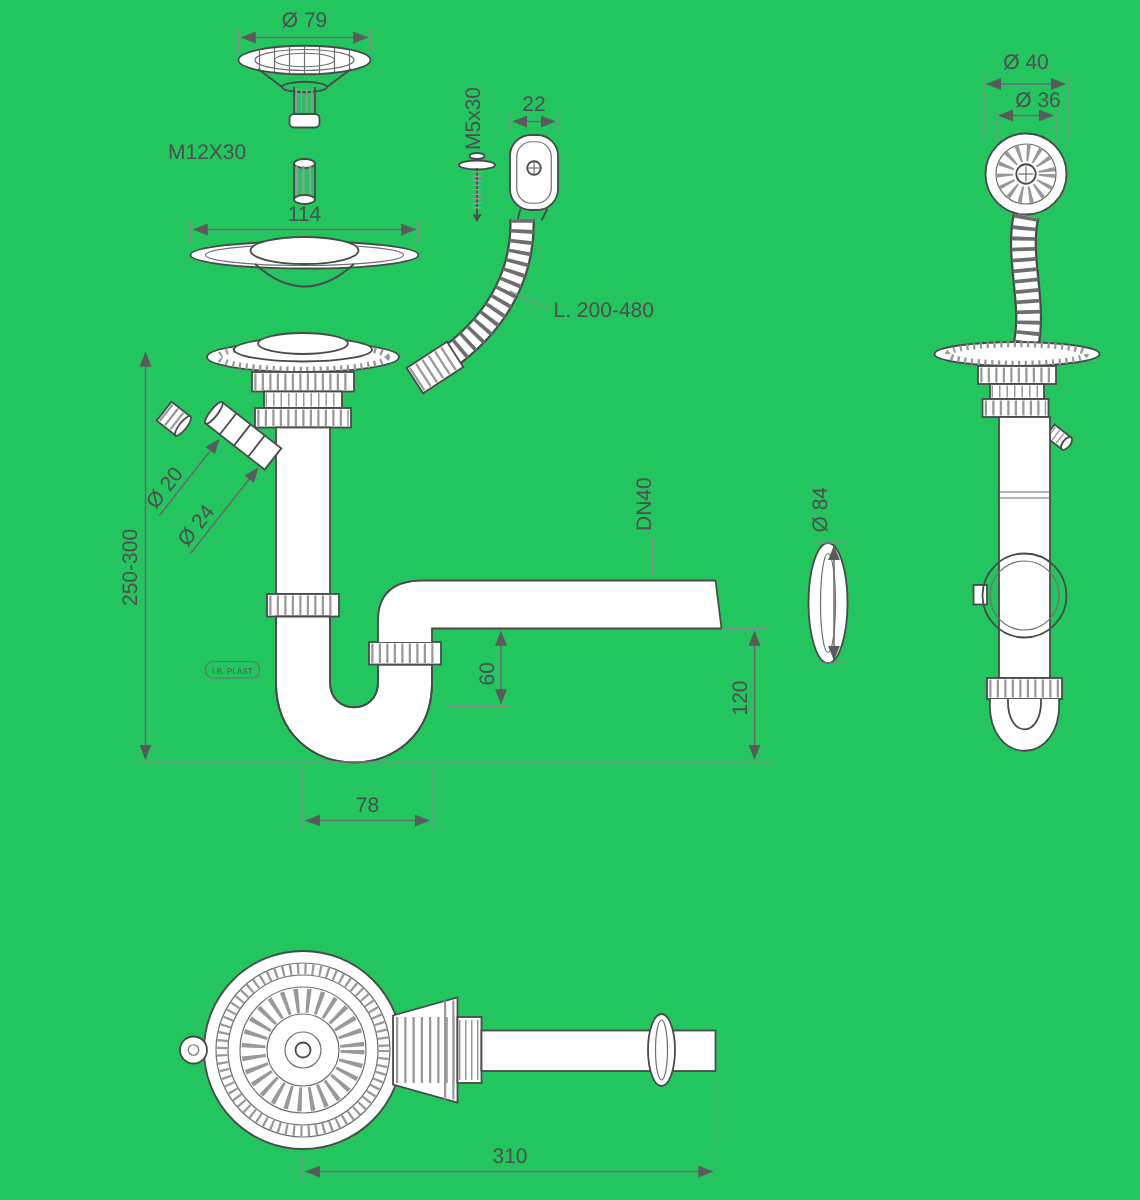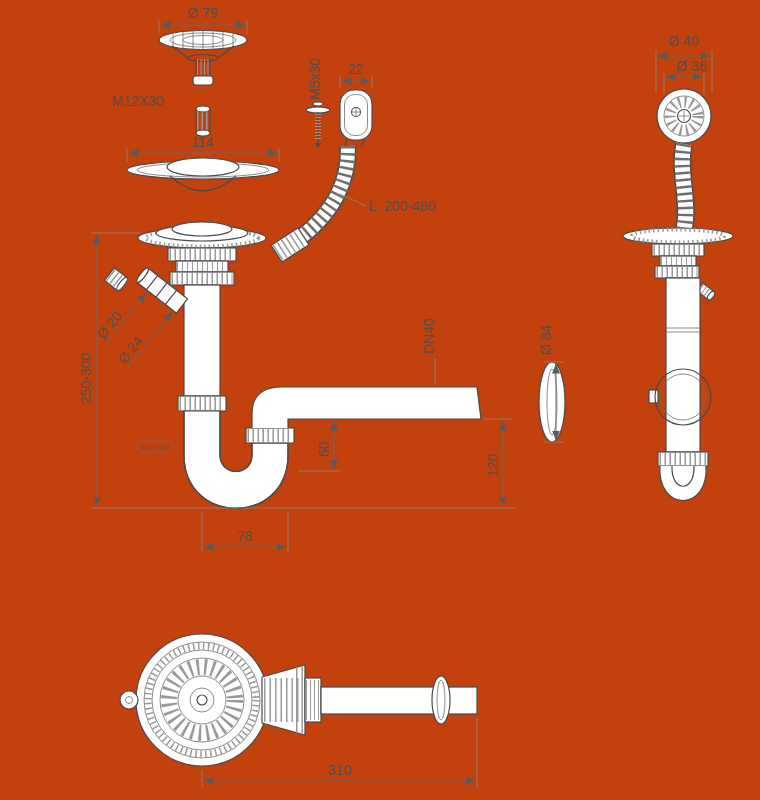--- a/index.html
+++ b/index.html
@@ -1,16 +1,16 @@
 <!DOCTYPE html>
 <html><head>
 <meta charset="utf-8">
 <style>
   html,body{margin:0;padding:0;background:#ffffff;}
-  .page{width:760px;height:800px;background:#c2410c;position:relative;overflow:hidden;}
+  .page{width:760px;height:800px;background:#22c55e;position:relative;overflow:hidden;}
   .t{font:14px "Liberation Sans", sans-serif;fill:#4f4f4f;}
   .tb{font:5.5px "Liberation Sans", sans-serif;fill:#555;}
   .ol{stroke:#4a4a4a;stroke-width:1.2;fill:none;}
   .olf{stroke:#4a4a4a;stroke-width:1.2;fill:#ffffff;}
   .thin{stroke:#6f6f6f;stroke-width:0.8;fill:none;}
   .dim{stroke:#6a6a6a;stroke-width:1;fill:none;}
   .ext{stroke:#8a8a8a;stroke-width:0.8;fill:none;}
   .hatch{stroke:#999;fill:none;}
   .hoseD{stroke:#4a4a4a;fill:none;}
   .hoseW{stroke:#fff;fill:none;}

